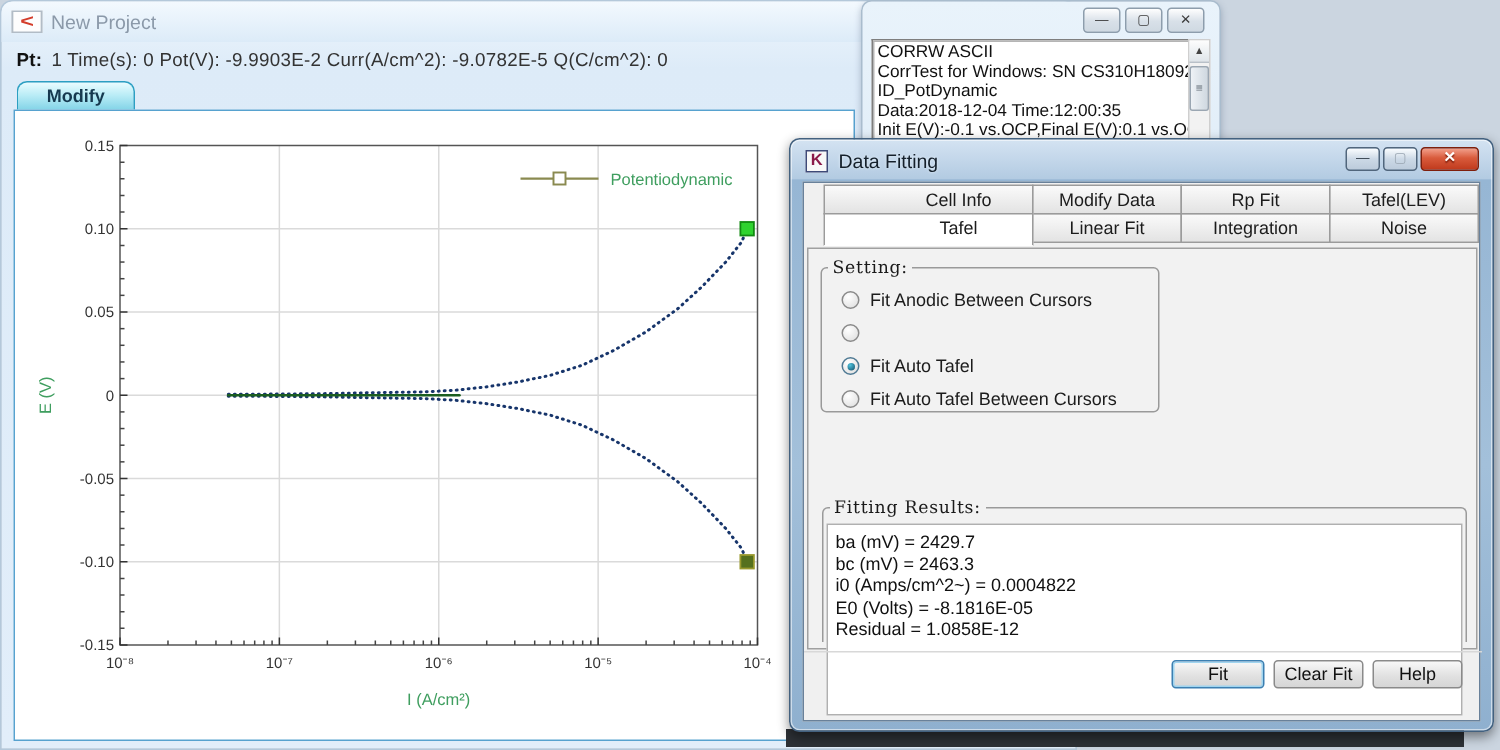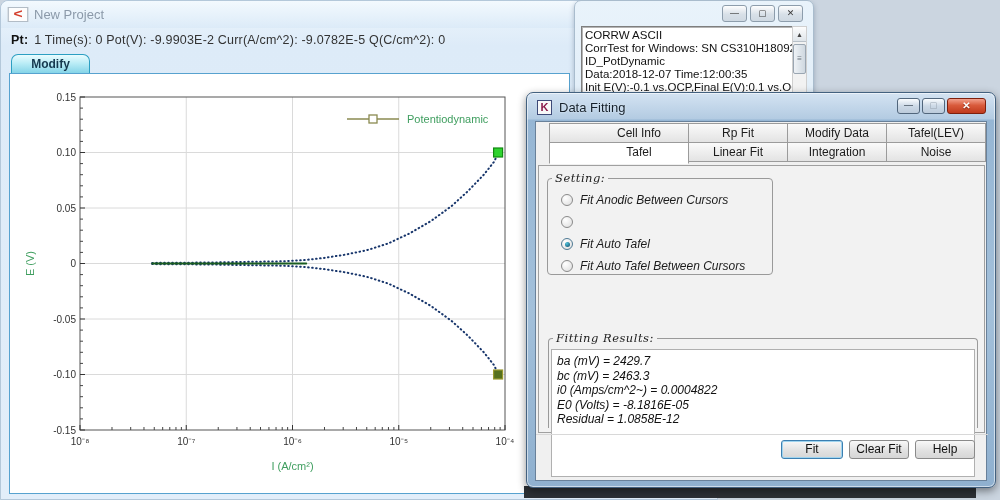--- a/index.html
+++ b/index.html
@@ -79,21 +79,21 @@
     border:1px solid #9b9b9b; margin-left:-1px; margin-top:-1px; text-align:center;
     font-size:12px; color:#1c1c1c; line-height:19px; position:relative; }
   .tab:first-child { margin-left:12px;padding-left:40px; }
   .tab.active { background:#fff; border-bottom:1px solid #fff; z-index:2; height:22px;
     font-weight:normal; }
 
   
   #tabpage { position:absolute; left:2px; top:43px; width:447px; height:268px;
     background:#f2f2f2; border:1px solid #a0a0a0; }
 
-  fieldset { position:absolute; border:1px solid #9a9a9a; border-radius:4px; background:transparent;font-style:italic; }
+  fieldset { position:absolute; border:1px solid #9a9a9a; border-radius:4px; background:transparent; }
   legend { font-family:"DejaVu Serif", serif; font-size:11.5px; letter-spacing:.5px;
     color:#1a1a1a; padding:0 3px; margin-left:4px; }
   #setting-group { left:8px; top:5px; width:226px; height:104px; }
   .radio-row { display:flex; align-items:center; margin:8px 0 0 13px; height:14px; }
   .radio { width:12px; height:12px; border-radius:50%; border:1px solid #8a8a8a;
     background:radial-gradient(circle at 35% 30%,#ffffff,#dcdcdc); margin-right:7px; position:relative; }
   .radio.on { border-color:#4f7a94; }
   .radio.on::after { content:""; position:absolute; left:2.5px; top:2.5px; width:5px; height:5px;
     border-radius:50%; background:radial-gradient(circle at 35% 30%,#4fc3dd,#104a66); }
   .radio-label { font-size:12px; color:#1c1c1c; }
@@ -238,21 +238,21 @@
 <div id="info-window" class="abs">
   <div id="info-buttons">
     <div class="win-btn">—</div>
     <div class="win-btn">▢</div>
     <div class="win-btn">✕</div>
   </div>
   <div id="info-text">
     <div>CORRW ASCII</div>
     <div>CorrTest for Windows: SN CS310H1809292</div>
     <div>ID_PotDynamic</div>
-    <div>Data:2018-12-07   Time:12:00:35</div>
+    <div>Data:2018-12-04   Time:12:00:35</div>
     <div>Init E(V):-0.1 vs.OCP,Final E(V):0.1 vs.OCP,S</div>
     <div>Open Circuit Potential(V):0.0027237320471</div>
   </div>
   <div id="info-scroll">
     <div class="scroll-arrow">▲</div>
     <div class="scroll-thumb">≡</div>
   </div>
 </div>
 
 <div id="bg-strip" class="abs"></div>
@@ -265,22 +265,22 @@
   <div id="dialog-buttons">
     <div class="dlg-btn">—</div>
     <div class="dlg-btn disabled">▢</div>
     <div class="dlg-btn close">✕</div>
   </div>
 
   <div id="dialog-client">
     <div id="tabs">
       <div class="tab-row">
         <div class="tab">Cell Info</div>
+        <div class="tab">Modify Data</div>
         <div class="tab">Rp Fit</div>
-        <div class="tab">Modify Data</div>
         <div class="tab">Tafel(LEV)</div>
       </div>
       <div class="tab-row">
         <div class="tab active">Tafel</div>
         <div class="tab">Linear Fit</div>
         <div class="tab">Integration</div>
         <div class="tab">Noise</div>
       </div>
     </div>
 

